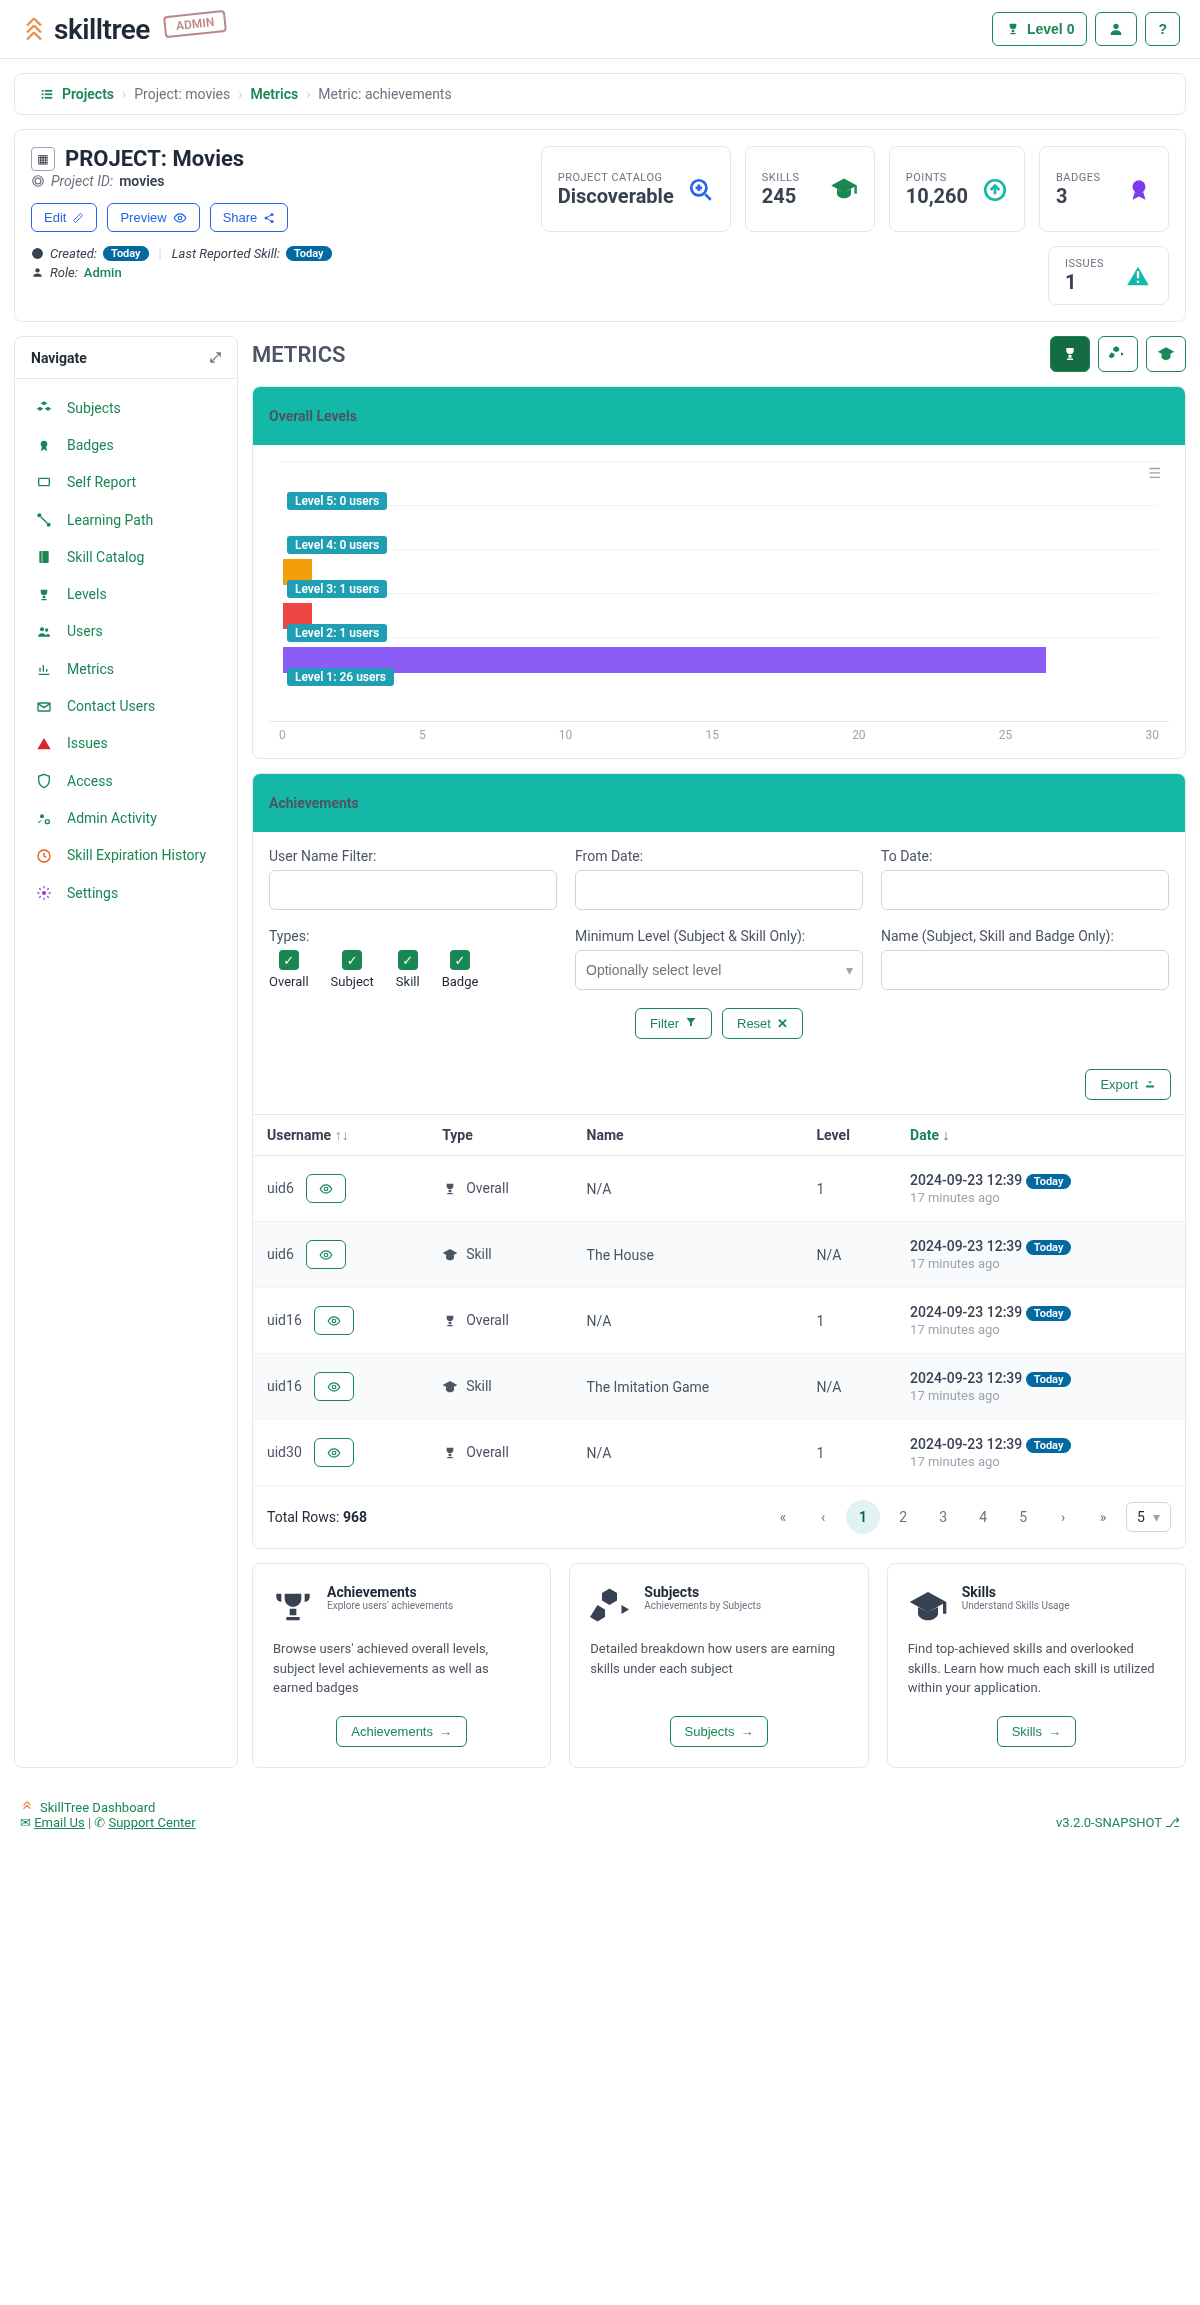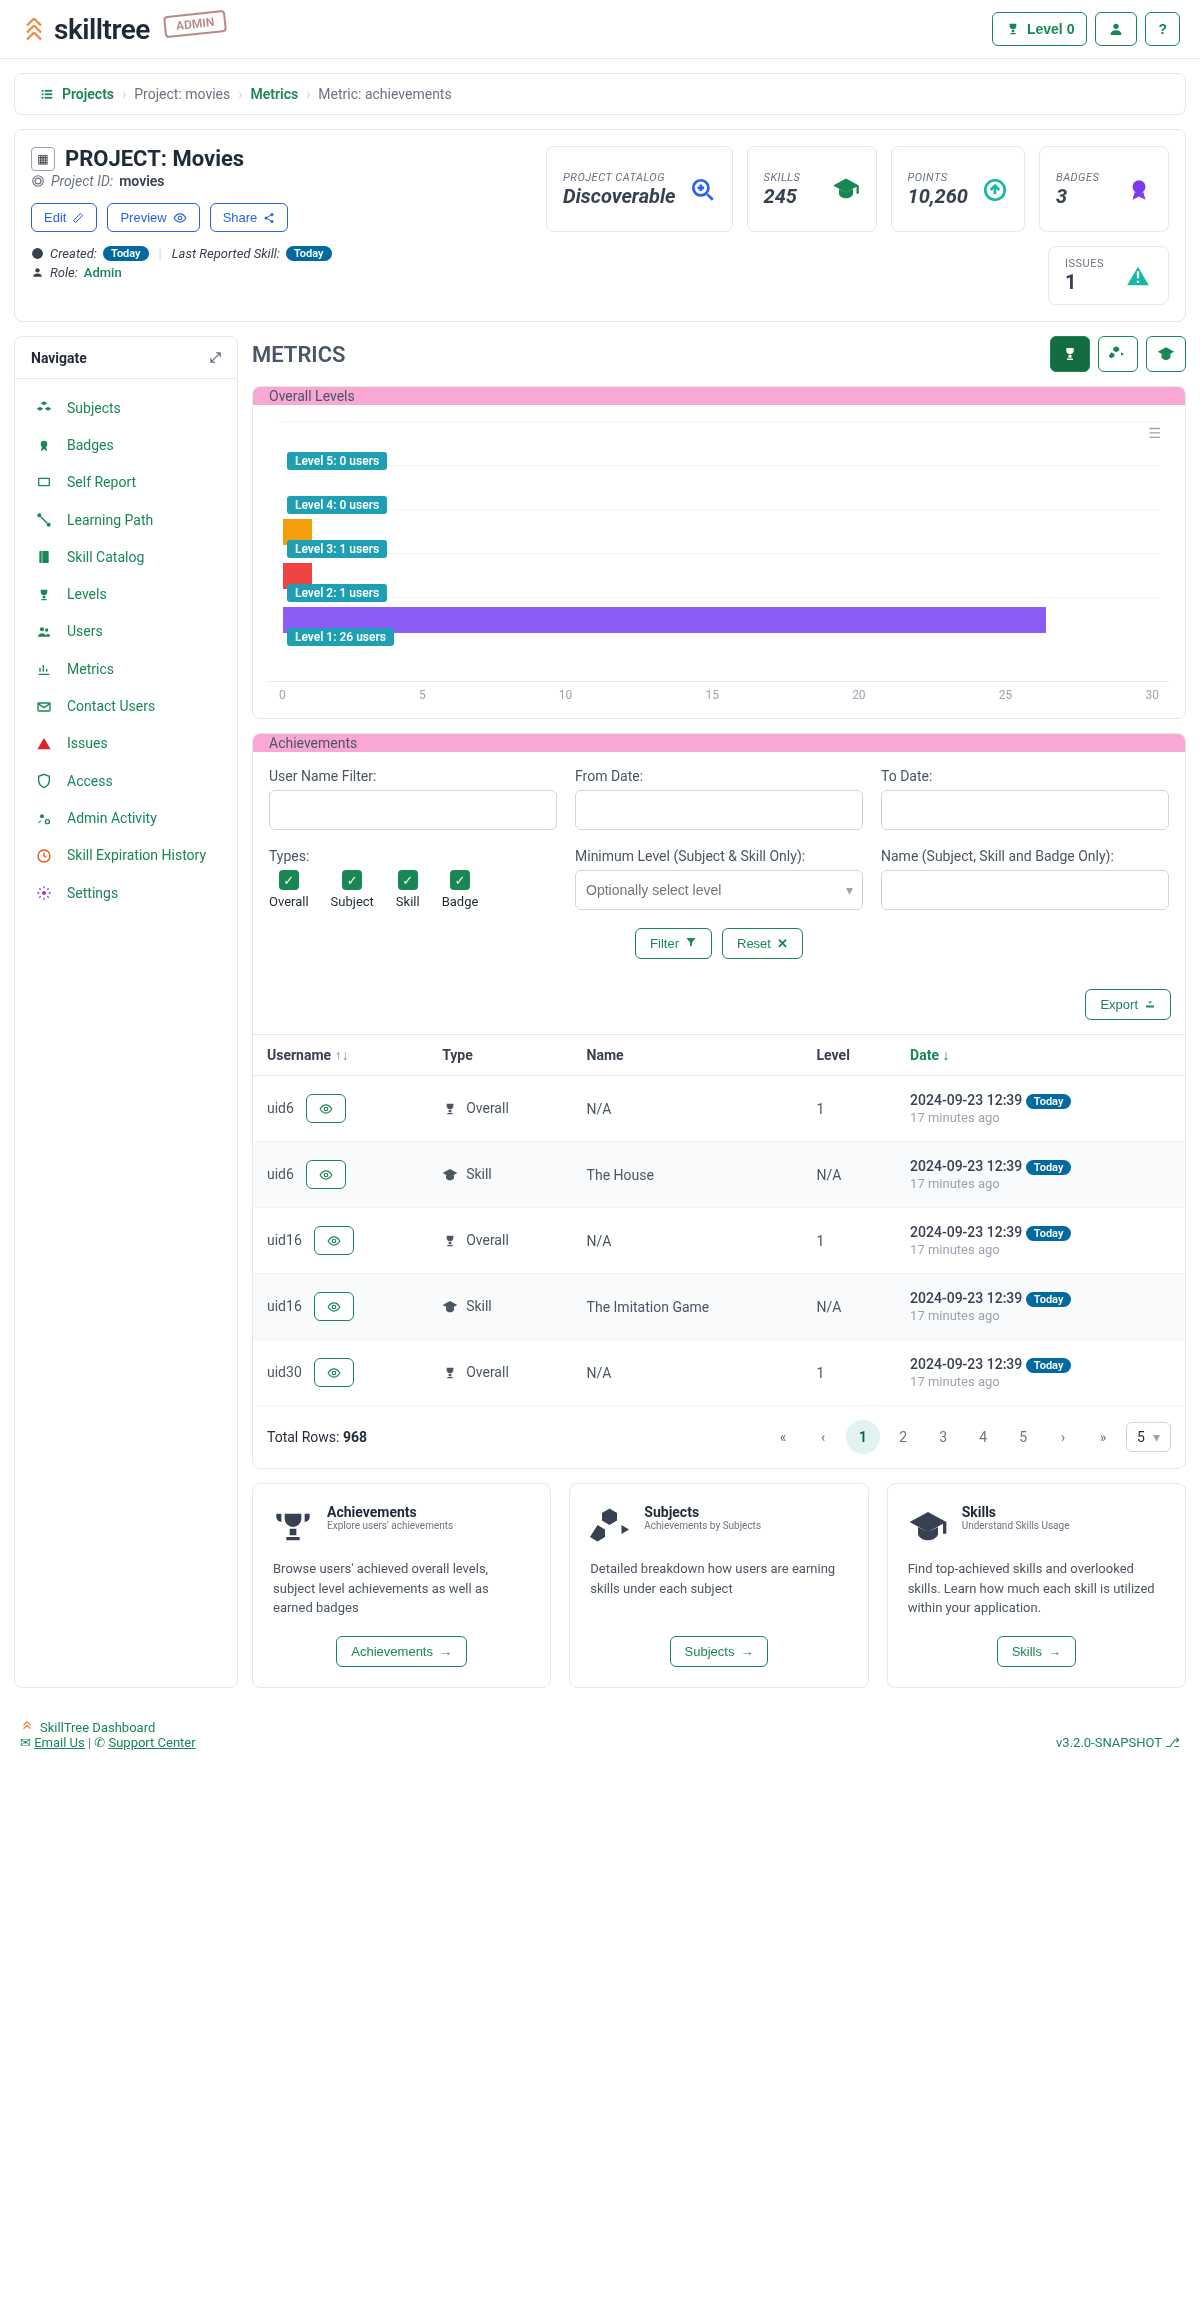--- a/index.html
+++ b/index.html
@@ -26,21 +26,21 @@
 .proj-box { margin: 14px; border: 1px solid #e5e7eb; border-radius: 8px; padding: 16px; }
 .proj-top { display: flex; gap: 20px; flex-wrap: wrap; }
 .proj-left { flex: 1; min-width: 260px; }
 .proj-title-row { display: flex; align-items: center; gap: 10px; }
 .proj-icon { width: 24px; height: 24px; border: 1px solid #9ca3af; border-radius: 4px; display: flex; align-items: center; justify-content: center; font-size: 12px; }
 .proj-title { font-size: 22px; font-weight: 700; }
 .proj-id-row { display: flex; align-items: center; gap: 6px; color: #6b7280; font-style: italic; margin-top: 2px; }
 .proj-id-row .id-val { font-style: normal; font-weight: 600; color: #374151; }
 .proj-btns { display: flex; gap: 10px; margin-top: 14px; }
 .outline-btn { border: 1px solid #2563eb; color: #2563eb; background: #fff; border-radius: 6px; padding: 6px 12px; font-size: 13px; display: inline-flex; align-items: center; gap: 6px; cursor: pointer; }
-.stat-cards { display: flex; gap: 14px; flex-wrap: wrap; font-style: italic; }
+.stat-cards { display: flex; gap: 14px; flex-wrap: wrap; }
 .stat-card { border: 1px solid #e5e7eb; border-radius: 8px; padding: 12px 16px; min-width: 130px; display: flex; justify-content: space-between; align-items: center; gap: 14px; }
 .stat-label { font-size: 11px; color: #6b7280; text-transform: uppercase; letter-spacing: 0.5px; }
 .stat-val { font-size: 20px; font-weight: 700; color: #374151; }
 .stat-icon { font-size: 22px; color: #2563eb; }
 .stat-icon.green { color: #198754; }
 .stat-icon.teal { color: #14b8a6; }
 .stat-icon.purple { color: #7c3aed; }
 .proj-bottom { display: flex; justify-content: space-between; align-items: flex-start; margin-top: 14px; gap: 20px; }
 .proj-meta { display: flex; flex-direction: column; gap: 4px; font-size: 13px; color: #374151; }
 .meta-row { display: flex; align-items: center; gap: 6px; }
@@ -64,21 +64,21 @@
 
 
 .metrics-hdr { display: flex; justify-content: space-between; align-items: center; }
 .metrics-hdr h1 { font-size: 22px; font-weight: 600; color: #4b5563; }
 .tab-btns { display: flex; gap: 8px; }
 .tab-btn { border: 1px solid #198754; border-radius: 6px; width: 40px; height: 36px; display: flex; align-items: center; justify-content: center; cursor: pointer; background: #fff; color: #198754; }
 .tab-btn.active { background: #146c43; color: #fff; }
 
 
 .panel { border: 1px solid #e5e7eb; border-radius: 8px; background: #fff; overflow: hidden; }
-.panel-hdr { background: #f9a8d4; padding: 1px 16px; font-weight: 400; color: #4b5563; }
+.panel-hdr { background: #14b8a6; padding: 21px 16px; font-weight: 700; color: #4b5563; }
 .panel-body { padding: 16px; }
 
 
 .chart-wrap { position: relative; }
 .chart-menu { position: absolute; right: 8px; top: 4px; color: #9ca3af; cursor: pointer; }
 .chart-bars { position: relative; height: 260px; padding: 0 10px; }
 .bar-row { position: relative; height: 44px; border-top: 1px solid #f1f5f9; display: flex; align-items: center; }
 .bar { height: 26px; margin-left: 4px; }
 .bar-label { position: absolute; left: 8px; top: 30px; background: #1e9fb3; color: #fff; font-size: 12px; font-weight: 600; padding: 2px 8px; border-radius: 3px; z-index: 2; }
 .chart-axis { display: flex; justify-content: space-between; padding: 6px 10px 0; color: #9ca3af; font-size: 12px; border-top: 1px solid #e5e7eb; }

